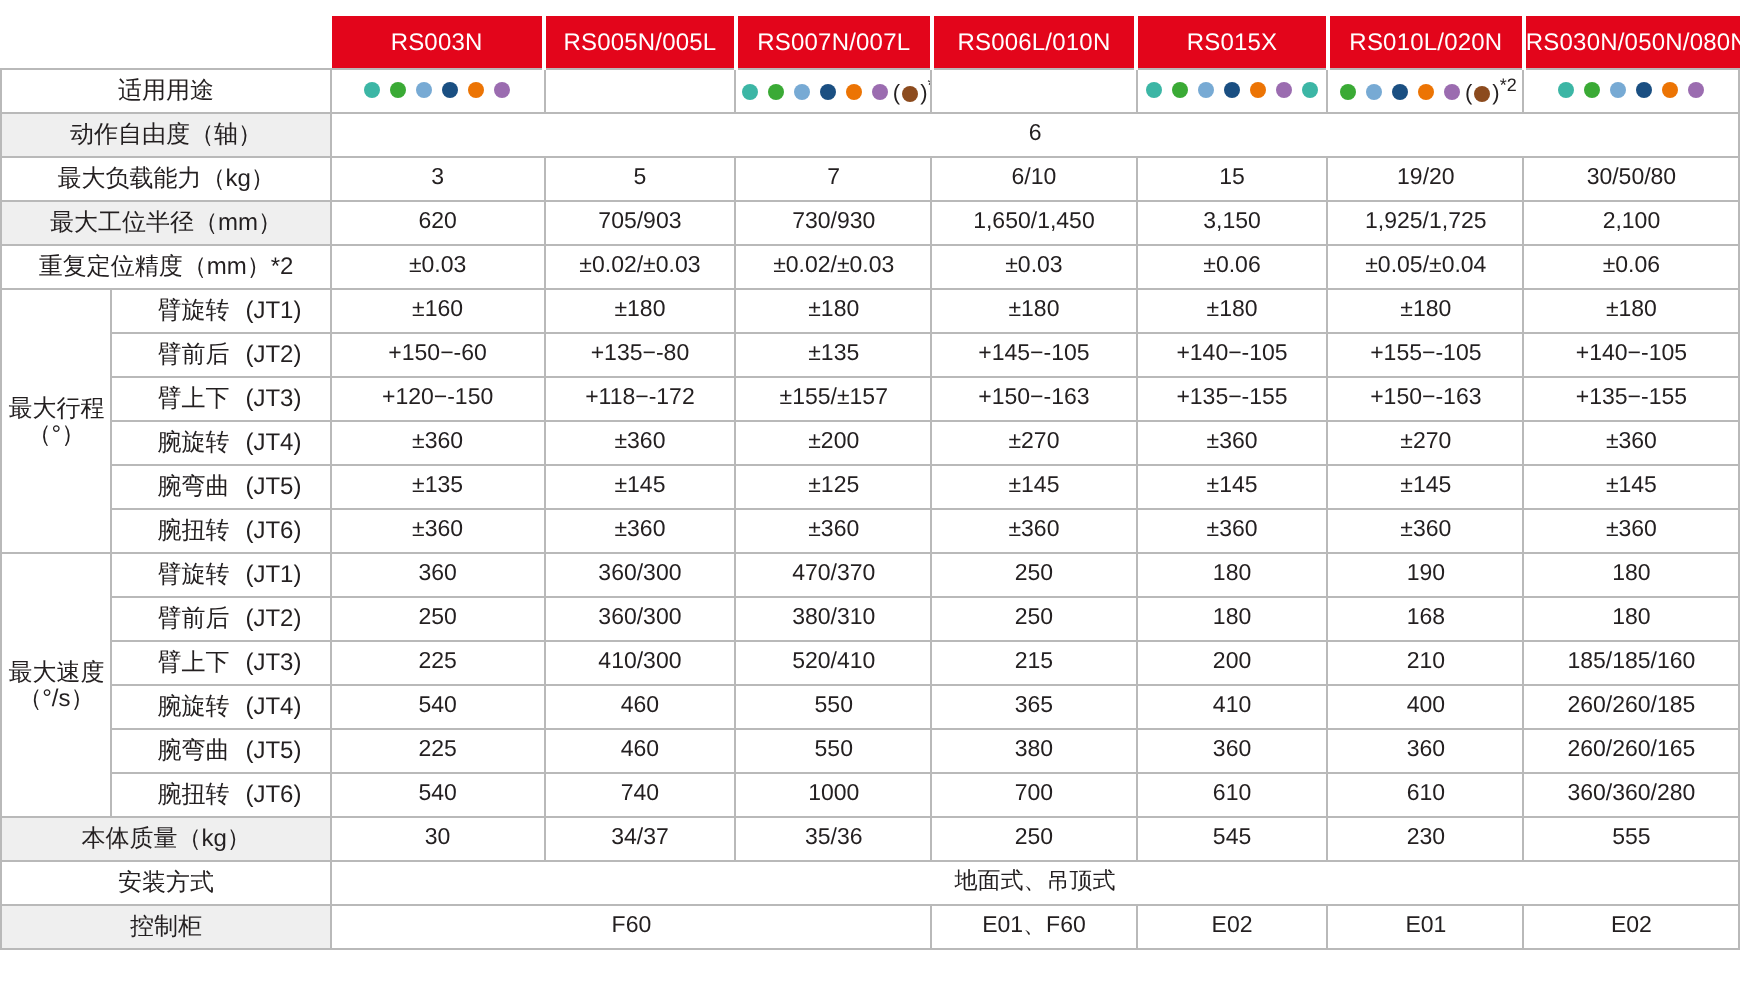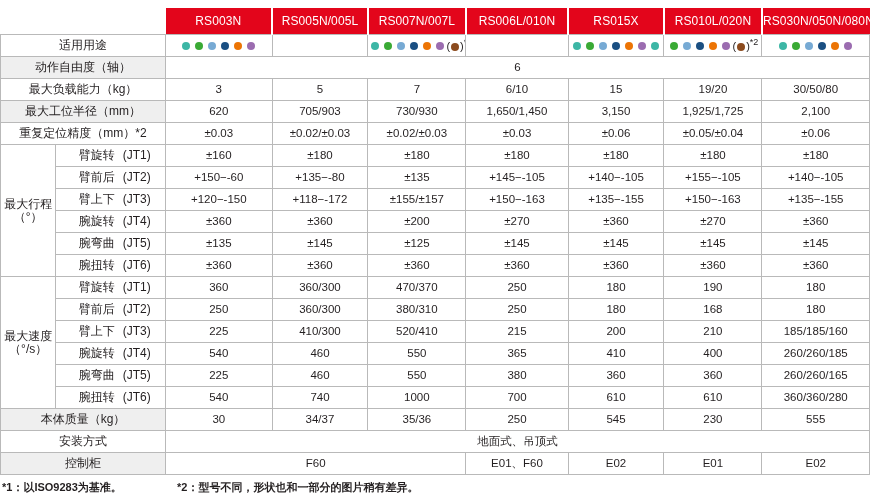--- a/index.html
+++ b/index.html
@@ -379,17 +379,14 @@
       <td class="lab shade" colspan="3">控制柜</td>
       <td class="vshade" colspan="3">F60</td>
       <td class="vshade">E01、F60</td>
       <td class="vshade">E02</td>
       <td class="vshade">E01</td>
       <td class="vshade">E02</td>
     </tr>
   </tbody>
     </table>
 
-  <div class="footnotes">
-    <span class="fn1">*1：以ISO9283为基准。</span><span>*2：型号不同，形状也和一部分的图片稍有差异。</span>
-  </div>
 
 </div>
 
 </body></html>

